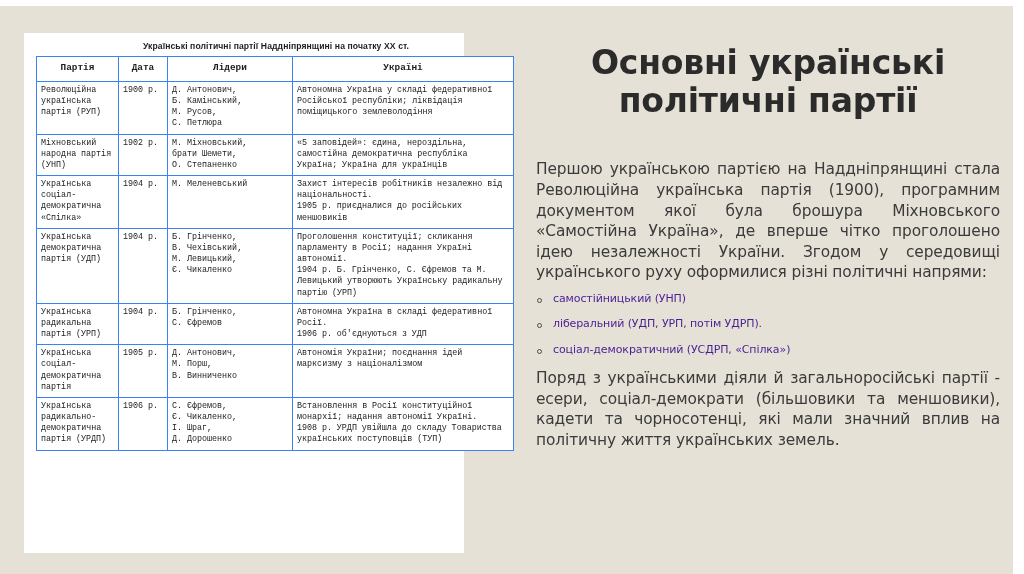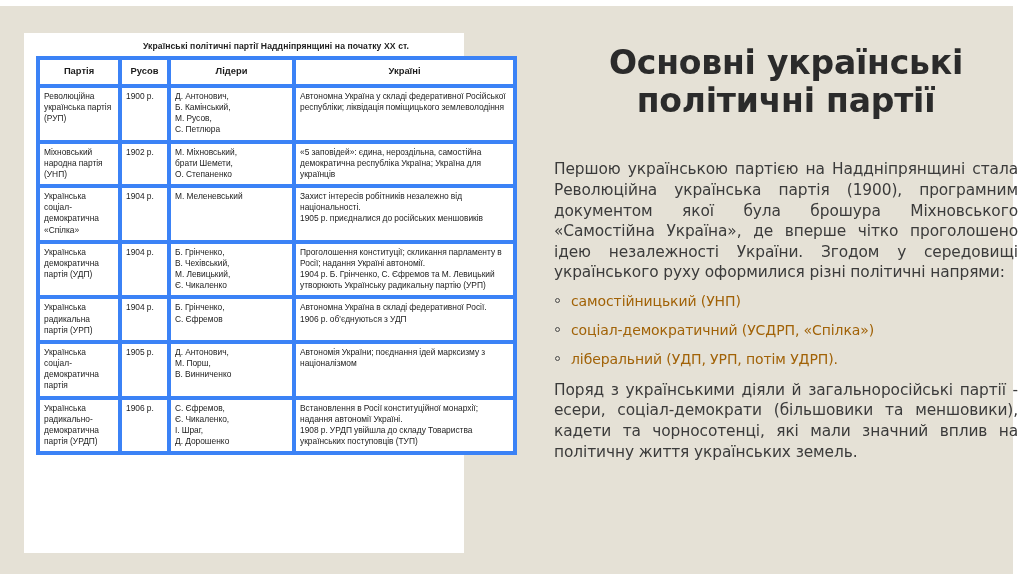--- a/index.html
+++ b/index.html
@@ -67,24 +67,24 @@
     background: #ffffff;
     border: 1px solid #6f6f6a;
   }
   table.parties col.c-party   { width: 82px; }
   table.parties col.c-date    { width: 49px; }
   table.parties col.c-leaders { width: 125px; }
   table.parties col.c-prog    { width: 221px; }
 
   table.parties th,
   table.parties td {
-    border: 4px solid #3b82f6;
+    border: 1px solid #3b82f6;
     vertical-align: top;
     padding: 3px 4px 4px 4px;
-    font-family: Liberation Sans, sans-serif;
+    font-family: Liberation Mono, monospace;
     font-size: 8.4px;
     line-height: 1.33;
     color: #1c1c1c;
     word-spacing: -0.2px;
   }
 
   table.parties th {
     text-align: center;
     font-weight: bold;
     font-size: 9.4px;
@@ -101,21 +101,20 @@
     white-space: pre-line;
   }
   table.parties td.c-date { text-align: left; }
 
   
   .right-col {
     position: absolute;
     left: 536px;
     top: 44px;
     width: 464px;
-    margin-left: 18px;
   }
 
   .deck-title {
     font-family: "DejaVu Sans", sans-serif;
     font-size: 33px;
     font-weight: bold;
     line-height: 1.14;
     color: #2b2b2b;
     text-align: center;
     letter-spacing: -0.2px;
@@ -139,23 +138,23 @@
 
   ul.napryamy {
     list-style: none;
     margin: 0 0 9px 0;
     padding: 0;
   }
   ul.napryamy li {
     position: relative;
     padding-left: 17px;
     margin-bottom: 11px;
-    font-size: 14px;
+    font-size: 11px;
     line-height: 1.3;
-    color: #a16207;
+    color: #4c1d95;
   }
   ul.napryamy li .bullet-mark {
     position: absolute;
     left: 1px;
     top: 6px;
     width: 5px;
     height: 5px;
     border: 1.2px solid #4a4a4a;
     border-radius: 50%;
     box-sizing: border-box;
@@ -176,21 +175,21 @@
       <table class="parties">
         <colgroup>
           <col class="c-party">
             <col class="c-date">
             <col class="c-leaders">
             <col class="c-prog">
         </colgroup>
         <thead>
           <tr>
             <th>Партія</th>
-            <th>Русов</th>
+            <th>Дата</th>
             <th>Лідери</th>
             <th>Україні</th>
           </tr>
         </thead>
         <tbody>
           <tr>
             <td class="c-party">Революційна українська партія (РУП)</td>
             <td class="c-date">1900 р.</td>
             <td class="c-leaders">Д. Антонович,
 Б. Камінський,
@@ -263,25 +262,25 @@
 
       <p>Першою українською партією на Наддніпрянщині стала Революційна українська партія (1900), програмним документом якої була брошура Міхновського «Самостійна Україна», де вперше чітко проголошено ідею незалежності України. Згодом у середовищі українського руху оформилися різні політичні напрями:</p>
 
       <ul class="napryamy">
         <li>
           <span class="bullet-mark"></span>
           <span>самостійницький (УНП)</span>
         </li>
         <li>
           <span class="bullet-mark"></span>
-          <span>соціал-демократичний (УСДРП, «Спілка»)</span>
+          <span>ліберальний (УДП, УРП, потім УДРП).</span>
         </li>
         <li>
           <span class="bullet-mark"></span>
-          <span>ліберальний (УДП, УРП, потім УДРП).</span>
+          <span>соціал-демократичний (УСДРП, «Спілка»)</span>
         </li>
       </ul>
 
       <p>Поряд з українськими діяли й загальноросійські партії - есери, соціал-демократи (більшовики та меншовики), кадети та чорносотенці, які мали значний вплив на політичну життя українських земель.</p>
 
     </div>
   </div>
 
 </div>
 

